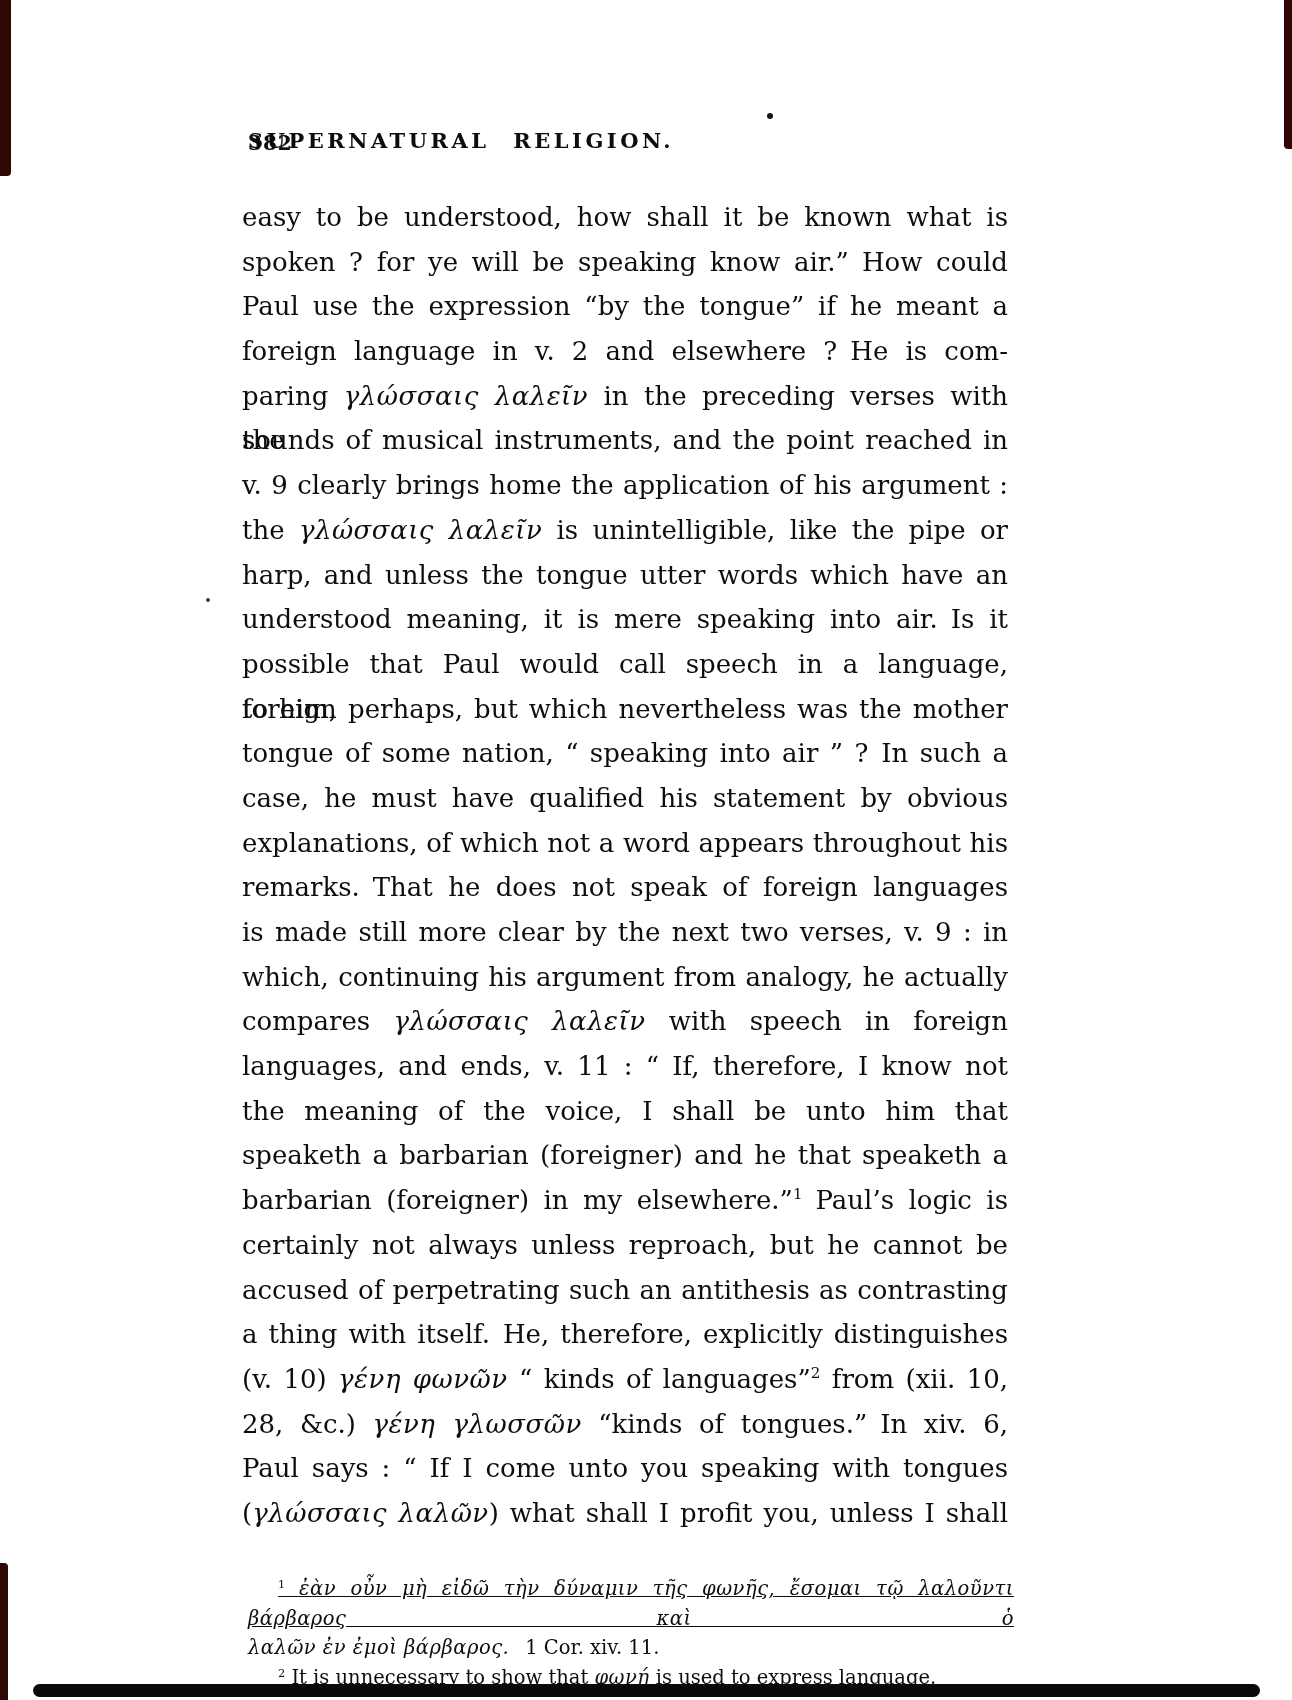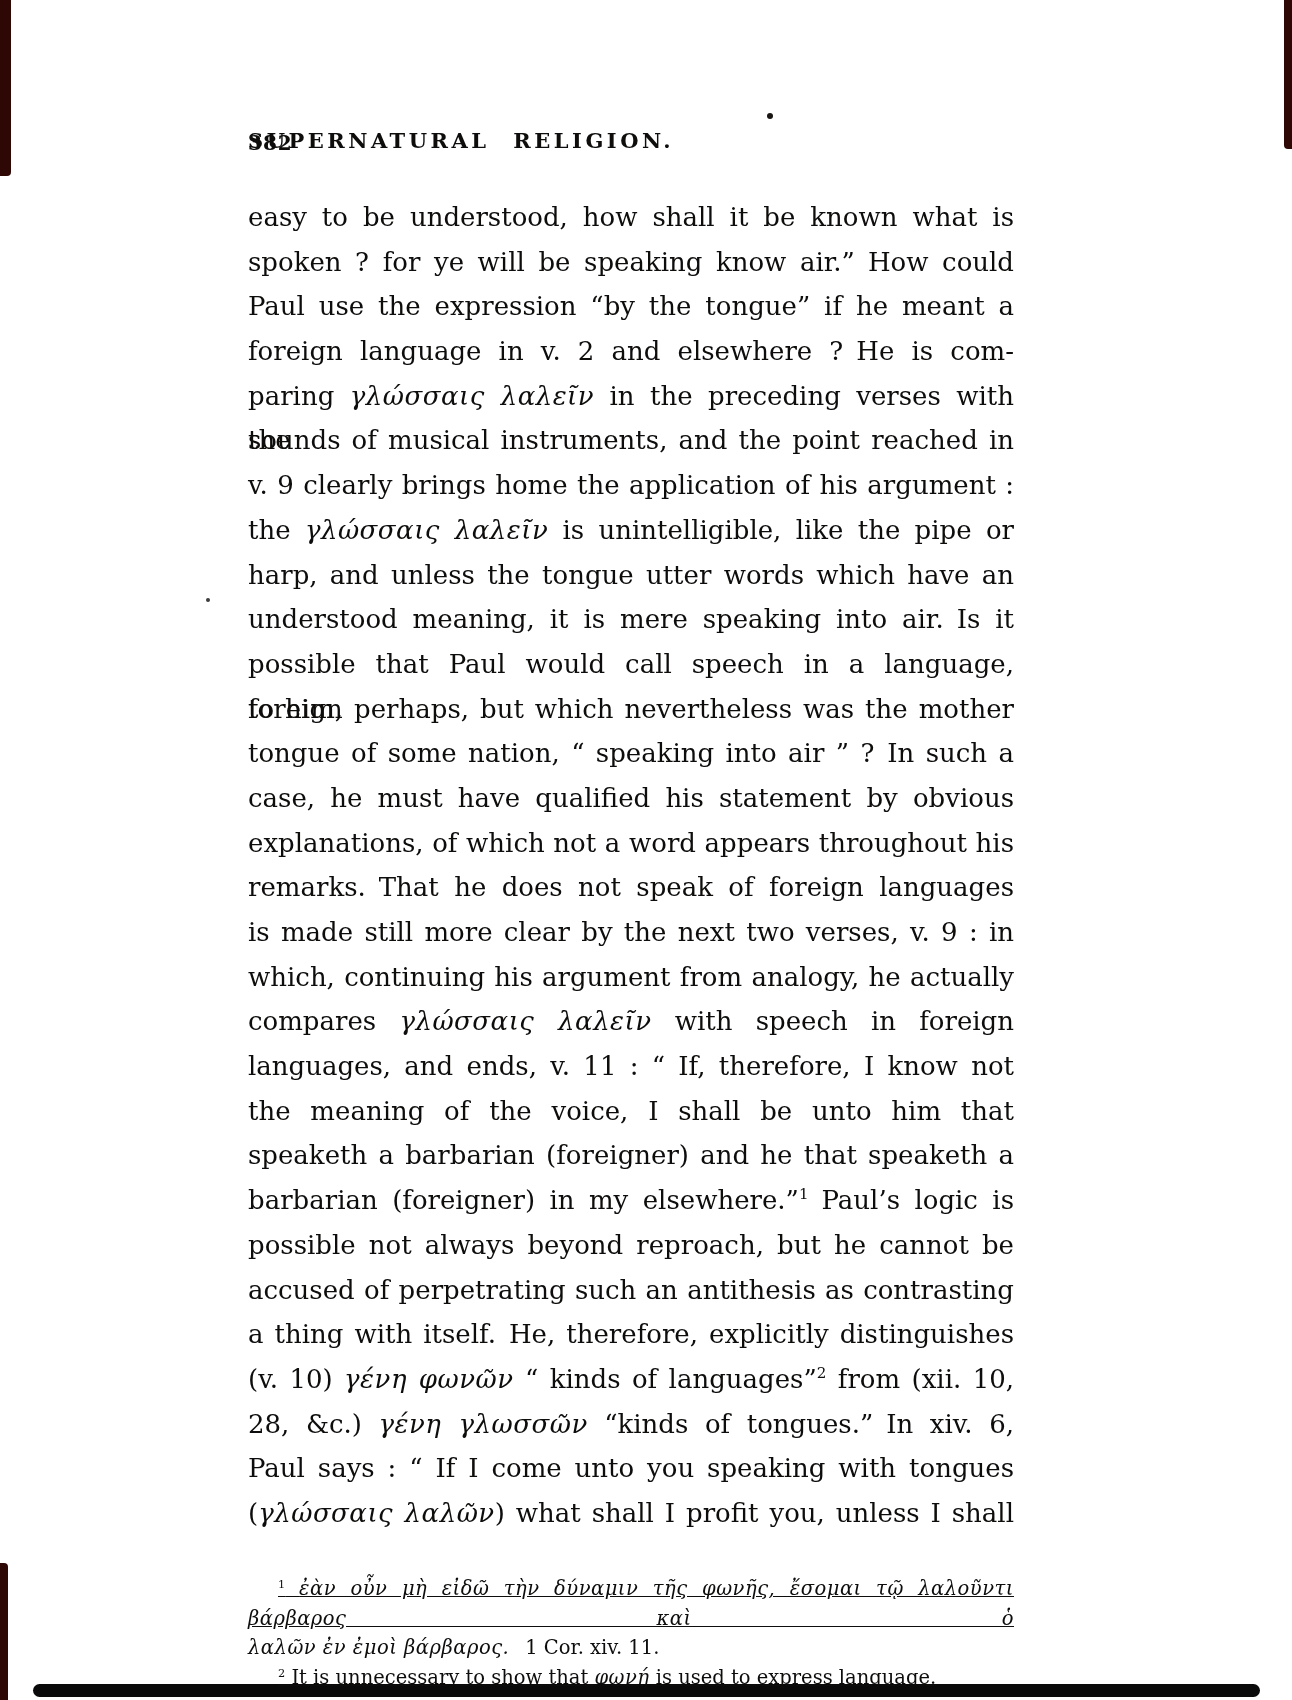--- a/index.html
+++ b/index.html
@@ -17,21 +17,21 @@
     position:absolute; left:0; top:3px;
     font-size:20px; letter-spacing:1px; font-weight:bold;
   }
   .running-title {
     position:absolute; left:0; right:-42px; top:0;
     text-align:left;
     font-size:21px; letter-spacing:3.5px; word-spacing:13px;
     font-weight:bold;
   }
   
-  .body-text { position:absolute; left:248px; top:195px; width:766px; }
+  .body-text { position:absolute; left:242px; top:195px; width:766px; }
   .body-text .text-line {
     height:44.7px; line-height:44.7px;
     font-size:26px;
     text-align:justify; text-align-last:justify;
   }
   .greek { font-style:italic; letter-spacing:0.5px; }
   .sup { font-size:58%; vertical-align:super; line-height:0; }
   
   .footnotes { position:absolute; left:248px; top:1574px; width:766px; }
   .footnotes .text-line { line-height:29.5px; font-size:19.5px; }
@@ -80,21 +80,21 @@
       <div class="text-line just"><span>case, he must have qualified his statement by obvious</span></div>
       <div class="text-line just"><span>explanations, of which not a word appears throughout his</span></div>
       <div class="text-line just"><span>remarks. That he does not speak of foreign languages</span></div>
       <div class="text-line just"><span>is made still more clear by the next two verses, v. 9 : in</span></div>
       <div class="text-line just"><span>which, continuing his argument from analogy, he actually</span></div>
       <div class="text-line just"><span>compares </span><span class="greek">γλώσσαις λαλεῖν</span><span> with speech in foreign</span></div>
       <div class="text-line just"><span>languages, and ends, v. 11 : “ If, therefore, I know not</span></div>
       <div class="text-line just"><span>the meaning of the voice, I shall be unto him that</span></div>
       <div class="text-line just"><span>speaketh a barbarian (foreigner) and he that speaketh a</span></div>
       <div class="text-line just"><span>barbarian (foreigner) in my elsewhere.”</span><span class="sup">1</span><span> Paul’s logic is</span></div>
-      <div class="text-line just"><span>possible not always beyond reproach, but he cannot be</span></div>
+      <div class="text-line just"><span>certainly not always unless reproach, but he cannot be</span></div>
       <div class="text-line just"><span>accused of perpetrating such an antithesis as contrasting</span></div>
       <div class="text-line just"><span>a thing with itself. He, therefore, explicitly distinguishes</span></div>
       <div class="text-line just"><span>(v. 10) </span><span class="greek">γένη φωνῶν</span><span> “ kinds of languages”</span><span class="sup">2</span><span> from (xii. 10,</span></div>
       <div class="text-line just"><span>28, &amp;c.) </span><span class="greek">γένη γλωσσῶν</span><span> “kinds of tongues.” In xiv. 6,</span></div>
       <div class="text-line just"><span>Paul says : “ If I come unto you speaking with tongues</span></div>
       <div class="text-line just"><span>(</span><span class="greek">γλώσσαις λαλῶν</span><span>) what shall I profit you, unless I shall</span></div>
     </main>
 
   <section id="footnotes" class="footnotes">
       <div class="text-line indent just"><span class="sup">1</span><span> </span><span class="greek">ἐὰν οὖν μὴ εἰδῶ τὴν δύναμιν τῆς φωνῆς, ἔσομαι τῷ λαλοῦντι βάρβαρος καὶ ὁ</span></div>

